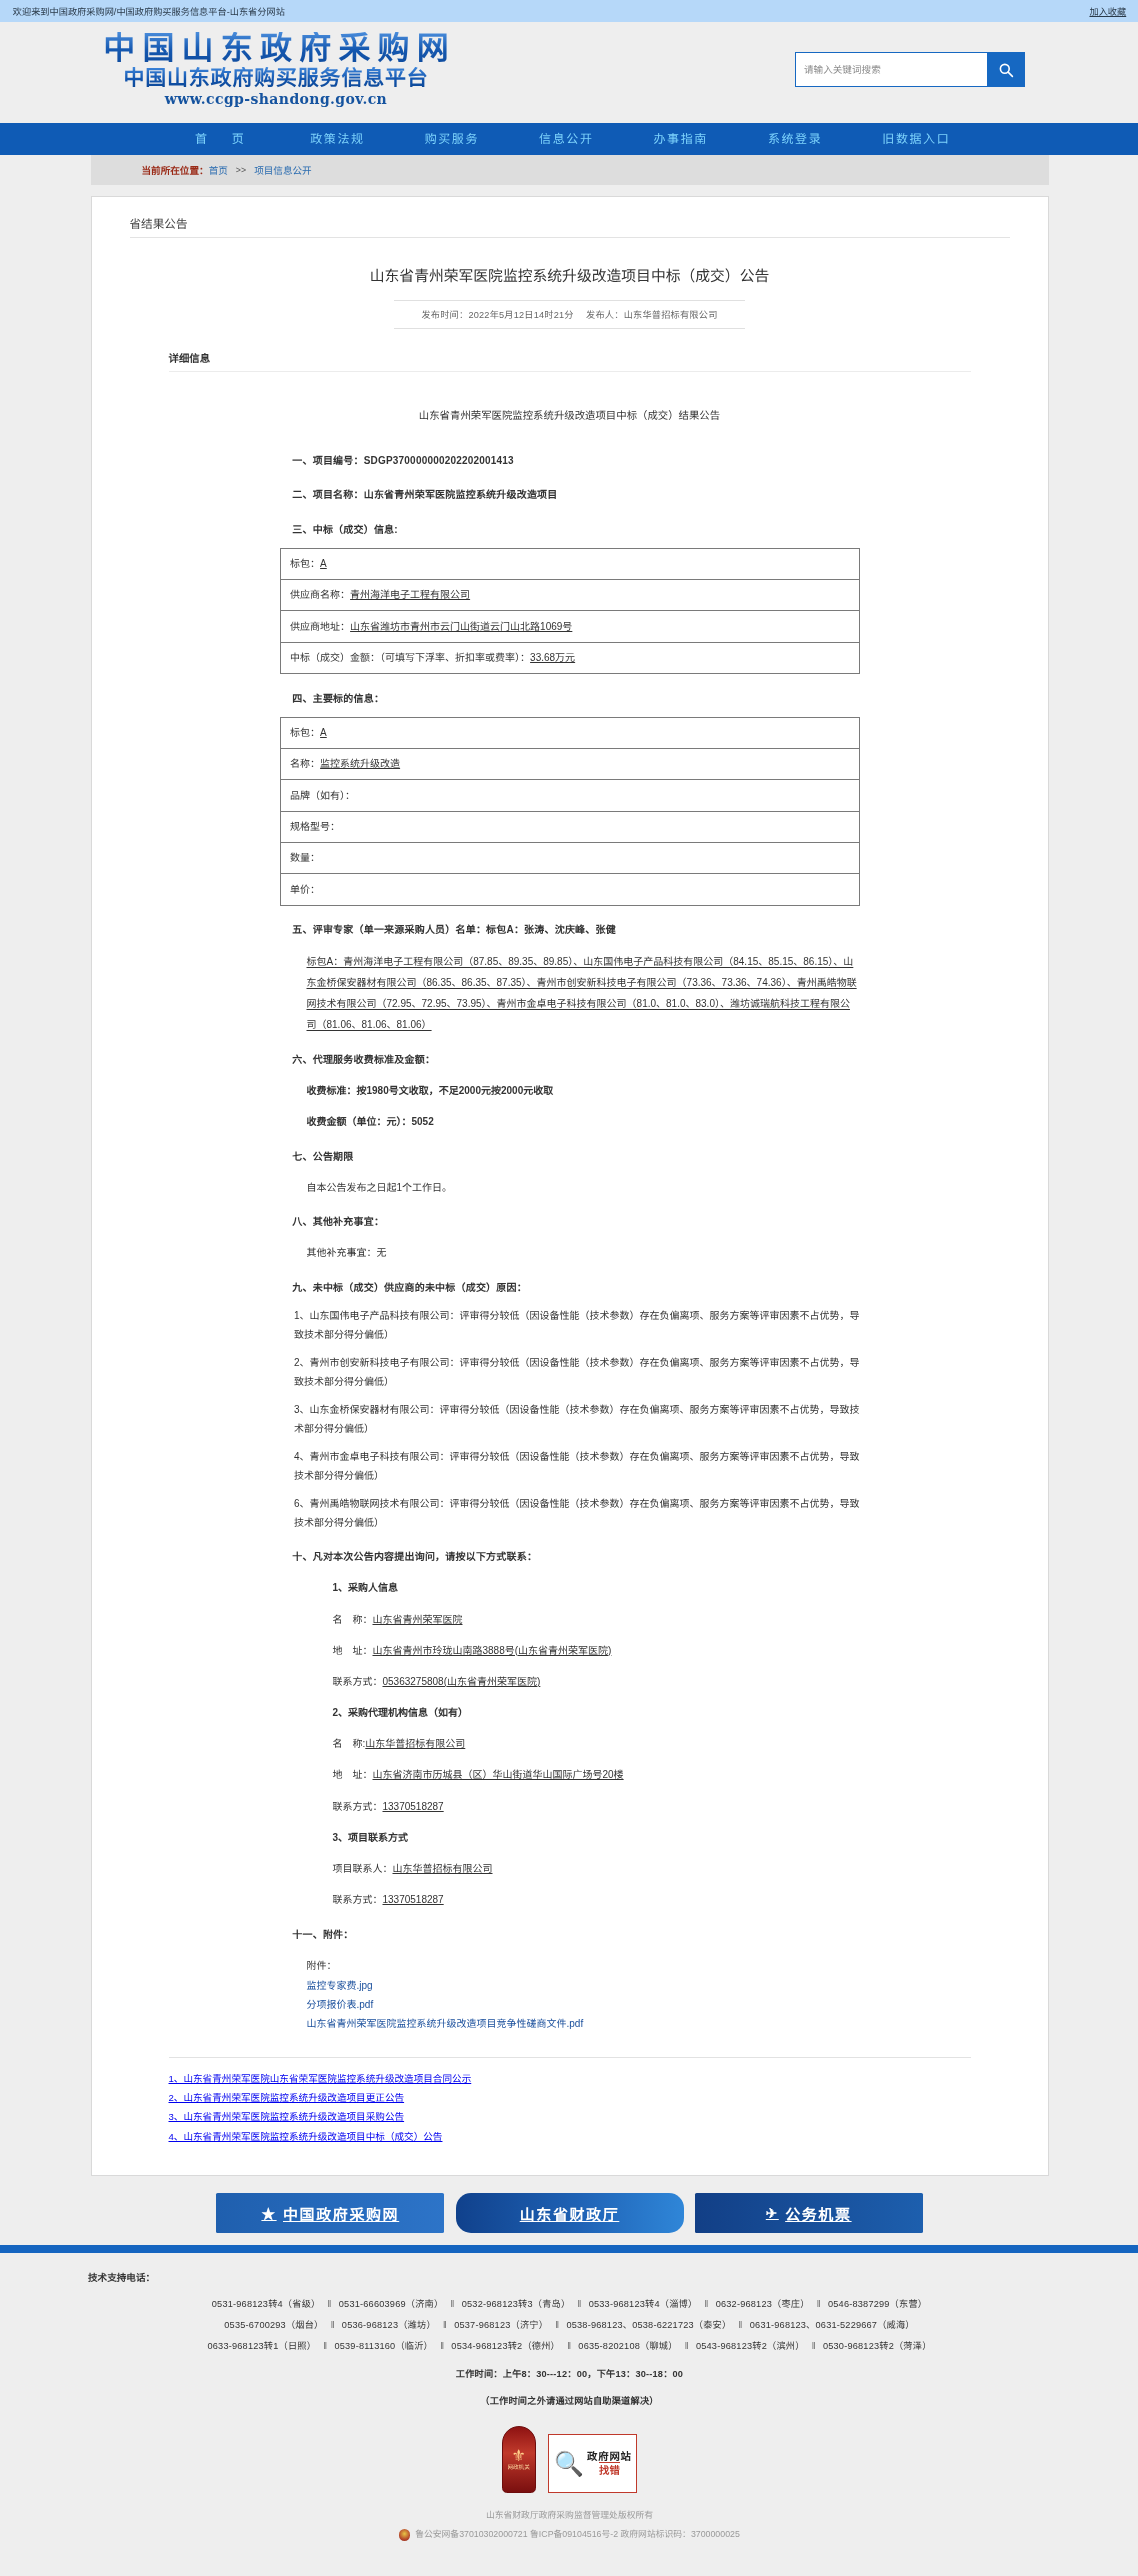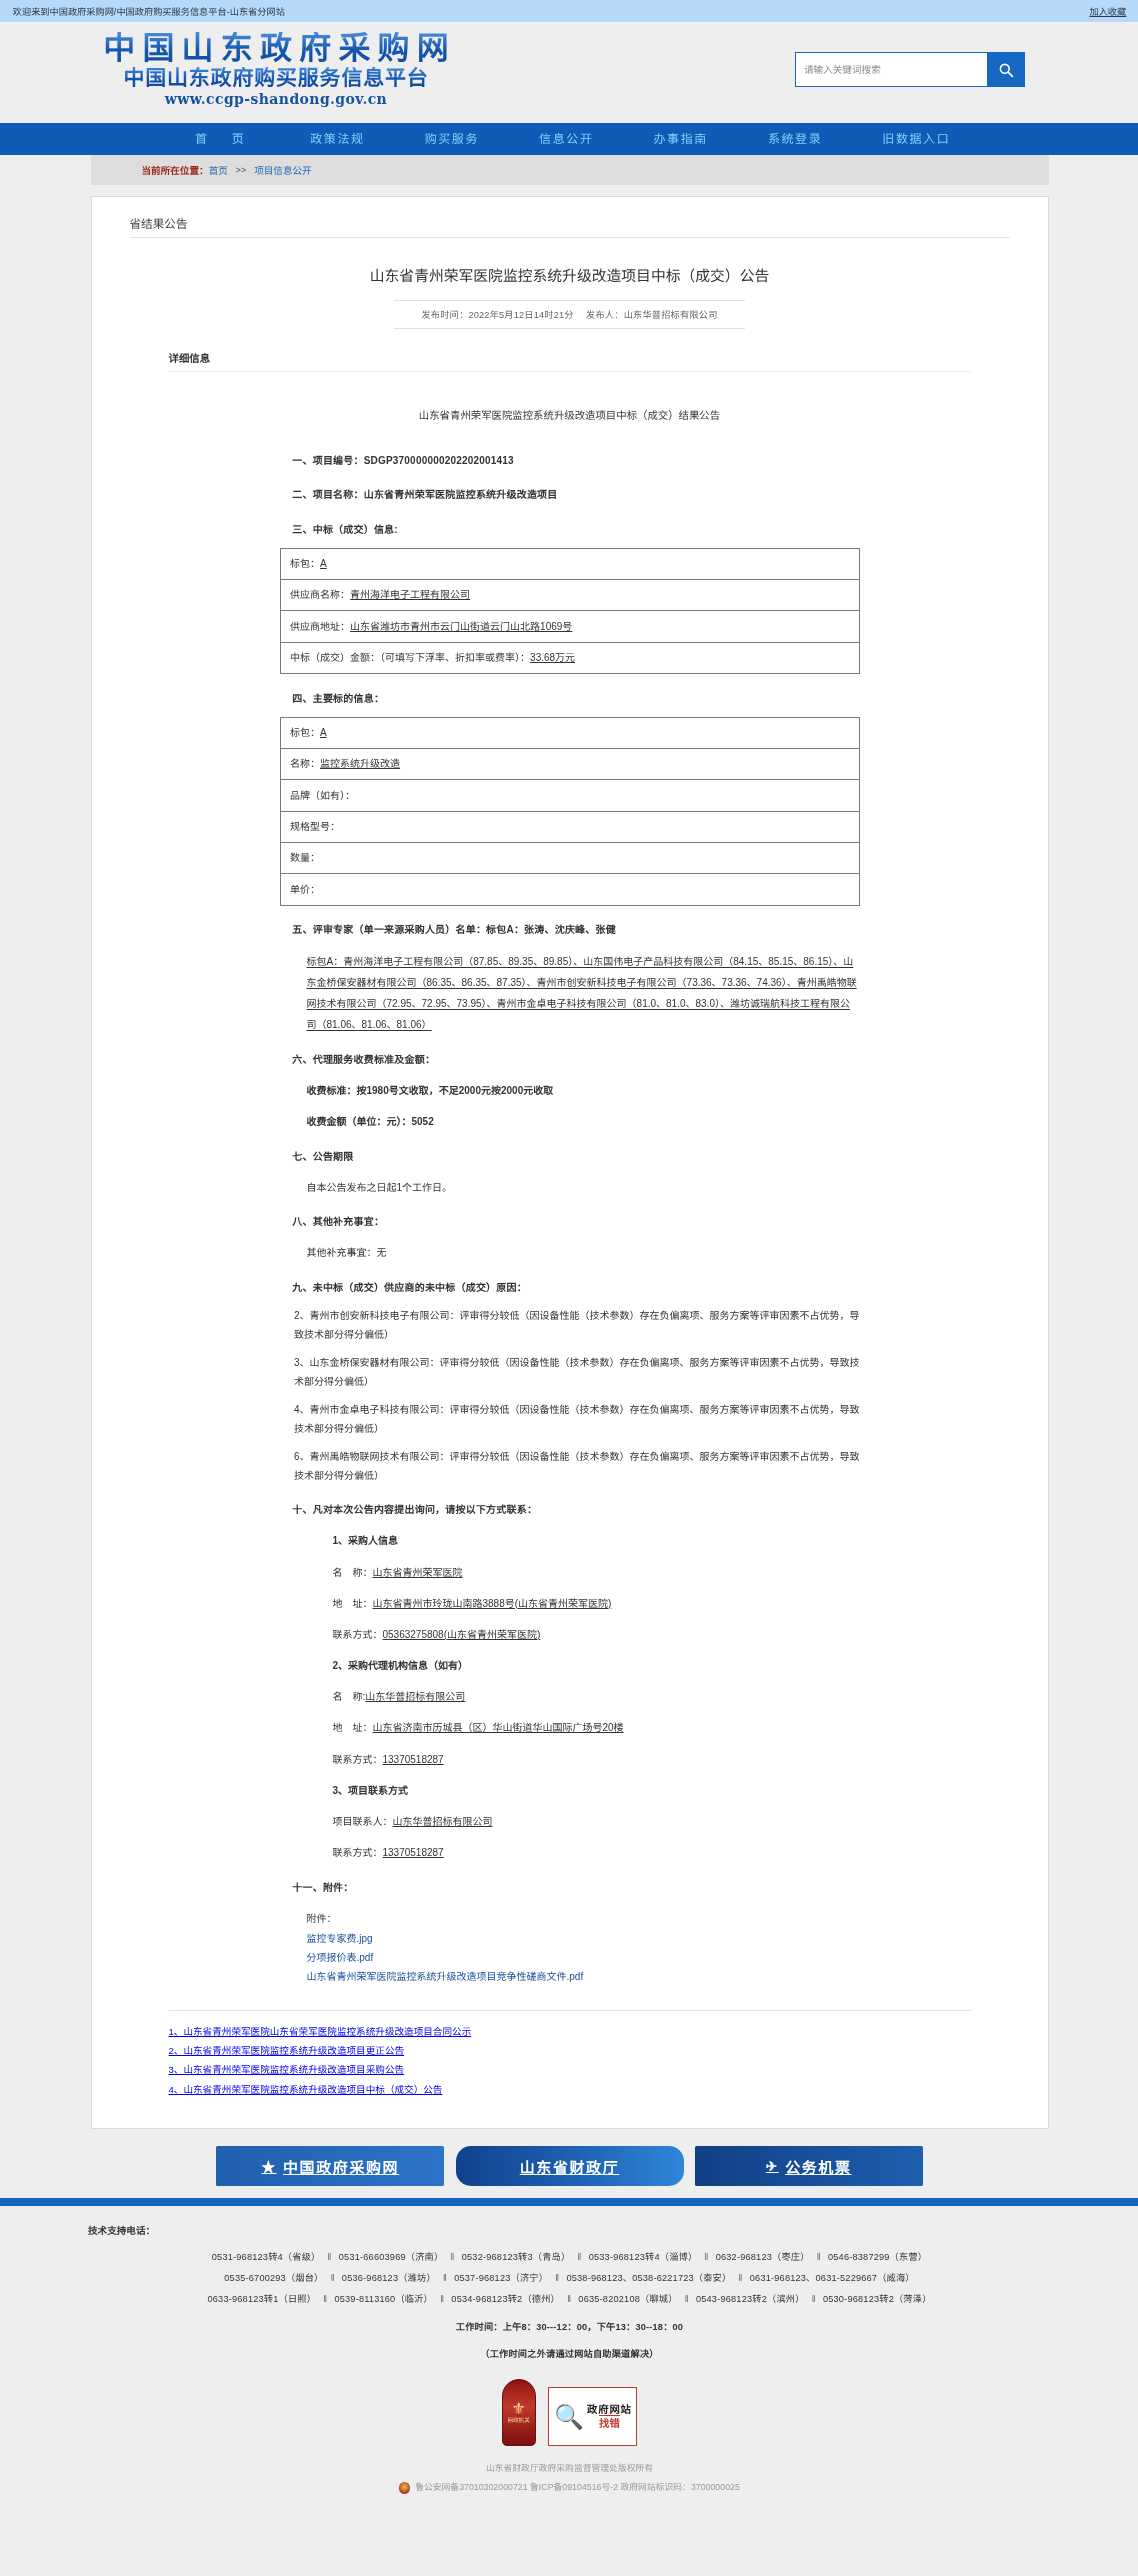--- a/index.html
+++ b/index.html
@@ -475,20 +475,21 @@
     <div class="para sec-plain">收费标准：按1980号文收取，不足2000元按2000元收取</div>
     <div class="para sec-plain">收费金额（单位：元）：5052</div>
 
     <div class="sec">七、公告期限</div>
     <div class="para">自本公告发布之日起1个工作日。</div>
 
     <div class="sec">八、其他补充事宜：</div>
     <div class="para">其他补充事宜：无</div>
 
     <div class="sec">九、未中标（成交）供应商的未中标（成交）原因：</div>
+    <div class="list-item">1、山东国伟电子产品科技有限公司：评审得分较低（因设备性能（技术参数）存在负偏离项、服务方案等评审因素不占优势，导致技术部分得分偏低）</div>
     <div class="list-item">2、青州市创安新科技电子有限公司：评审得分较低（因设备性能（技术参数）存在负偏离项、服务方案等评审因素不占优势，导致技术部分得分偏低）</div>
     <div class="list-item">3、山东金桥保安器材有限公司：评审得分较低（因设备性能（技术参数）存在负偏离项、服务方案等评审因素不占优势，导致技术部分得分偏低）</div>
     <div class="list-item">4、青州市金卓电子科技有限公司：评审得分较低（因设备性能（技术参数）存在负偏离项、服务方案等评审因素不占优势，导致技术部分得分偏低）</div>
     <div class="list-item">6、青州禹皓物联网技术有限公司：评审得分较低（因设备性能（技术参数）存在负偏离项、服务方案等评审因素不占优势，导致技术部分得分偏低）</div>
 
     <div class="sec">十、凡对本次公告内容提出询问，请按以下方式联系：</div>
 
     <div class="para indent2 sec-plain">1、采购人信息</div>
     <div class="para indent2">
       <span>名　称：</span><span class="u">山东省青州荣军医院</span>

